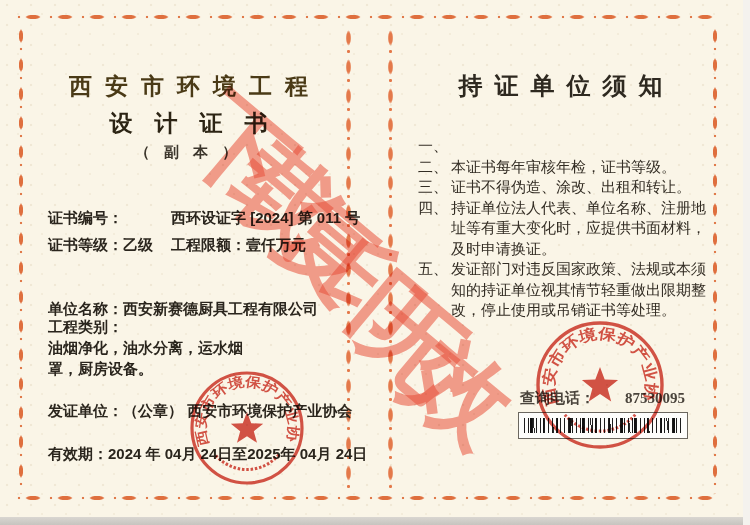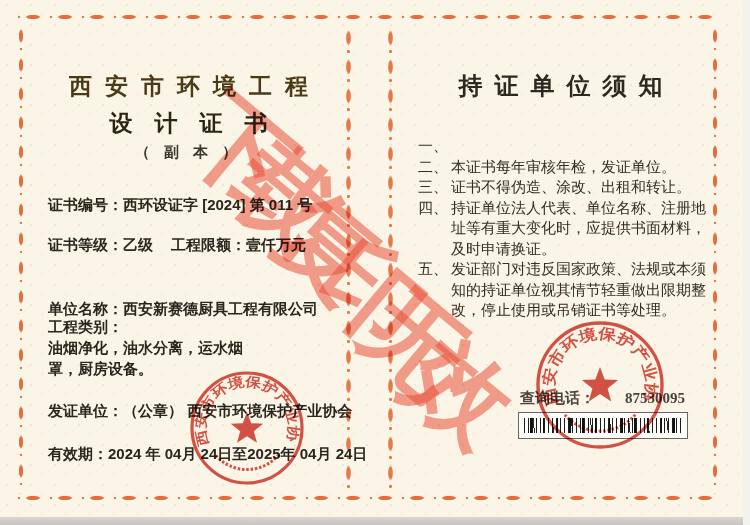--- a/index.html
+++ b/index.html
@@ -105,21 +105,21 @@
     <div class="b-strip b-v" style="left:711px;top:22px;height:472px;"></div>
 
     <div class="chain" style="left:344px;top:24px;height:470px;"></div>
     <div class="chain" style="left:386px;top:24px;height:470px;"></div>
 
     <section class="panel-left">
       <h1 class="t1">西安市环境工程</h1>
       <h1 class="t2">设计证书</h1>
       <div class="copy">（ 副 本 ）</div>
 
-      <div class="row" style="top:156px;">
+      <div class="row" style="top:169px;gap:48px;">
         <span class="lbl">证书编号：</span>
         <span>西环设证字 [2024] 第 011 号</span>
       </div>
 
       <div class="row" style="top:196px;">
         <span class="lbl">证书等级：</span>
         <span>乙级</span>
         <span class="gap2"></span>
         <span class="lbl">工程限额：</span>
         <span>壹仟万元</span>
@@ -148,21 +148,21 @@
 
     <section class="panel-right">
       <h2 class="rtitle">持证单位须知</h2>
 
       <div class="notices">
         <div class="notice">
           <span class="num">一、</span>
         </div>
         <div class="notice">
           <span class="num">二、</span>
-          <span class="txt">本证书每年审核年检，发证单位。</span>
+          <span class="txt">本证书每年审核年检，证书等级。</span>
         </div>
         <div class="notice">
           <span class="num">三、</span>
           <span class="txt">证书不得伪造、涂改、出租和转让。</span>
         </div>
         <div class="notice">
           <span class="num">四、</span>
           <span class="txt">持证单位法人代表、单位名称、注册地址等有重大变化时，应提供书面材料，及时申请换证。</span>
         </div>
         <div class="notice">

